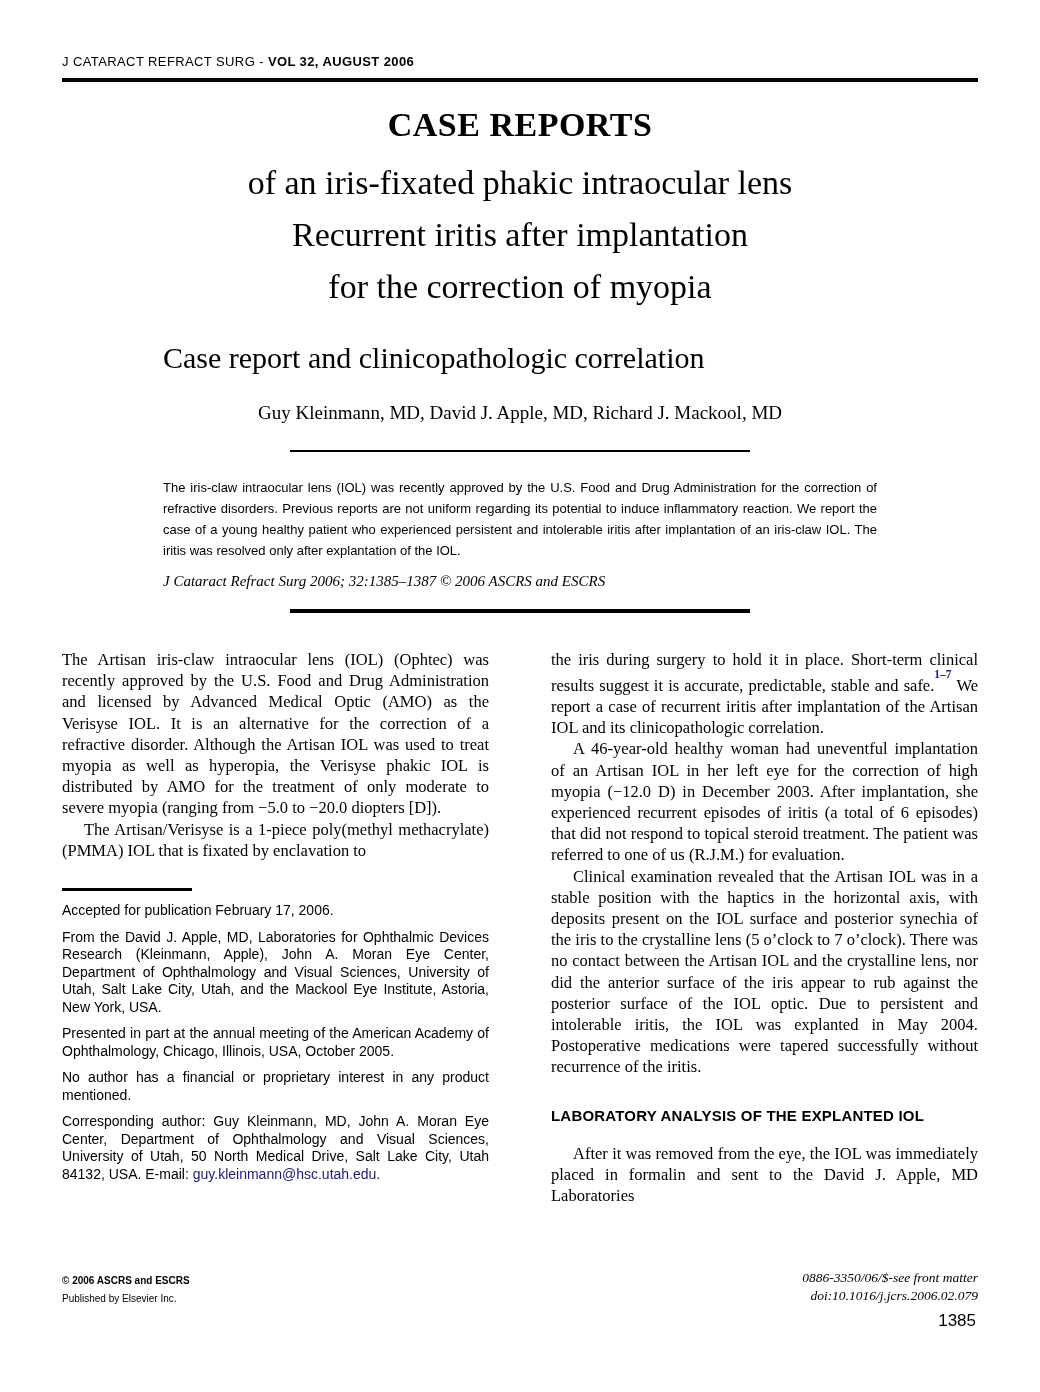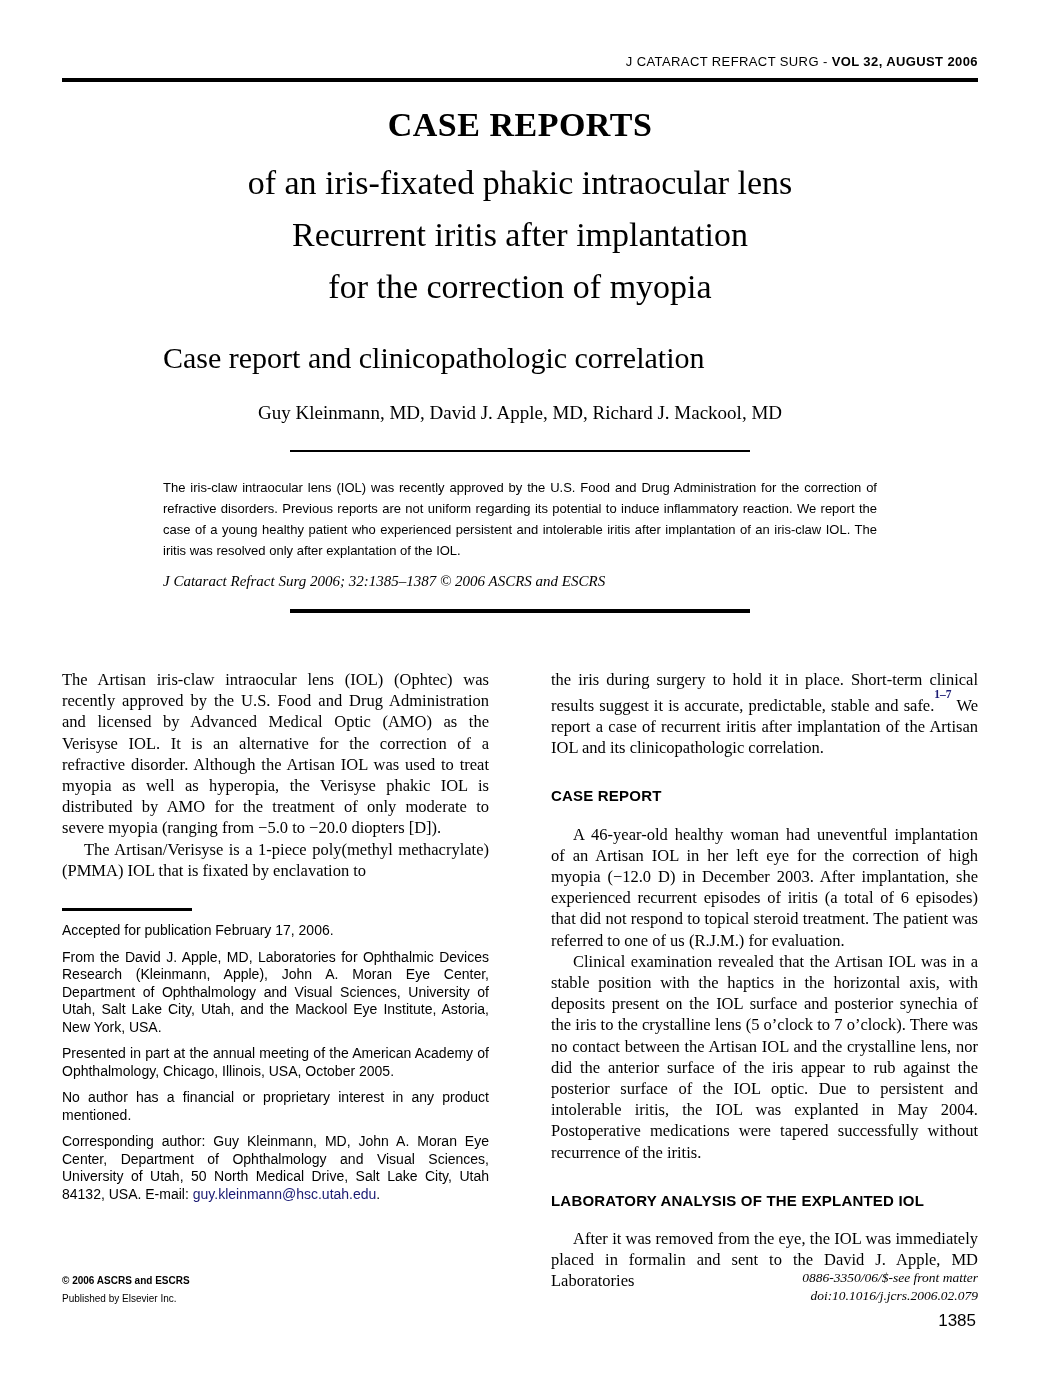--- a/index.html
+++ b/index.html
@@ -6,21 +6,21 @@
   body {
     width:1040px; height:1392px;
     background:#ffffff; color:#000000;
     font-family:"Liberation Serif", serif;
     position:relative; overflow:hidden;
   }
   .content { position:absolute; left:62px; top:0; width:916px; }
 
   
   .journal-header {
-    margin-top:54px; text-align:right;
+    margin-top:54px; text-align:left;
     font-family:"Liberation Sans", sans-serif;
     font-size:13px; letter-spacing:0.4px;
   }
   .journal-header .jh-bold { font-weight:bold; }
   .rule-thick-top { border:none; border-top:4px solid #000; margin:9px 0 0 0; }
 
   
   .section-label { text-align:center; font-size:34px; font-weight:bold; margin:24px 0 0 0; letter-spacing:0.5px; }
   .article-title { text-align:center; font-size:34px; font-weight:500; line-height:52px; margin:13px 0 0 0; }
   .subtitle { margin:28px 0 0 101px; font-size:30px; font-weight:500; }
@@ -34,21 +34,21 @@
     font-size:13px; line-height:21px; text-align:justify;
   }
   .abstract-citation {
     margin:12px 0 0 101px; width:714px;
     font-family:Liberation Serif, serif;
     font-style:italic; font-size:15px;
   }
   .rule-thick-mid { border:none; border-top:4px solid #000; width:460px; margin:19px auto 0 auto; }
 
   
-  .columns { display:flex; gap:62px; margin-top:56px; }
+  .columns { display:flex; gap:62px; margin-top:36px; }
   .col { width:435px; font-size:16.5px; line-height:21.2px; text-align:justify; }
   .col p { margin:0; }
   .col p.indent { text-indent:22px; }
   .col h3 {
     font-family:"Liberation Sans", sans-serif;
     font-size:15px; font-weight:bold; letter-spacing:0.2px;
     text-align:left; margin:27px 0 17px 0;
   }
   .ref-sup {
     color:#1a1a73; font-weight:bold; font-size:11.5px;
@@ -119,21 +119,20 @@
         <p>From the David J. Apple, MD, Laboratories for Ophthalmic Devices Research (Kleinmann, Apple), John A. Moran Eye Center, Department of Ophthalmology and Visual Sciences, University of Utah, Salt Lake City, Utah, and the Mackool Eye Institute, Astoria, New York, USA.</p>
         <p>Presented in part at the annual meeting of the American Academy of Ophthalmology, Chicago, Illinois, USA, October 2005.</p>
         <p>No author has a financial or proprietary interest in any product mentioned.</p>
         <p><span>Corresponding author: Guy Kleinmann, MD, John A. Moran Eye Center, Department of Ophthalmology and Visual Sciences, University of Utah, 50 North Medical Drive, Salt Lake City, Utah 84132, USA. E-mail: </span><a class="email-link">guy.kleinmann@hsc.utah.edu</a><span>.</span></p>
       </div>
     </div>
 
     <div class="col">
       <p><span>the iris during surgery to hold it in place. Short-term clinical results suggest it is accurate, predictable, stable and safe.</span><sup class="ref-sup">1–7</sup><span> We report a case of recurrent iritis after implantation of the Artisan IOL and its clinicopathologic correlation.</span></p>
 
-      <h3>CASE REPORT</h3>
       <p class="indent">A 46-year-old healthy woman had uneventful implantation of an Artisan IOL in her left eye for the correction of high myopia (−12.0 D) in December 2003. After implantation, she experienced recurrent episodes of iritis (a total of 6 episodes) that did not respond to topical steroid treatment. The patient was referred to one of us (R.J.M.) for evaluation.</p>
       <p class="indent">Clinical examination revealed that the Artisan IOL was in a stable position with the haptics in the horizontal axis, with deposits present on the IOL surface and posterior synechia of the iris to the crystalline lens (5 o’clock to 7 o’clock). There was no contact between the Artisan IOL and the crystalline lens, nor did the anterior surface of the iris appear to rub against the posterior surface of the IOL optic. Due to persistent and intolerable iritis, the IOL was explanted in May 2004. Postoperative medications were tapered successfully without recurrence of the iritis.</p>
 
       <h3>LABORATORY ANALYSIS OF THE EXPLANTED IOL</h3>
       <p class="indent">After it was removed from the eye, the IOL was immediately placed in formalin and sent to the David J. Apple, MD Laboratories</p>
     </div>
 
   </div>
 </div>
 

